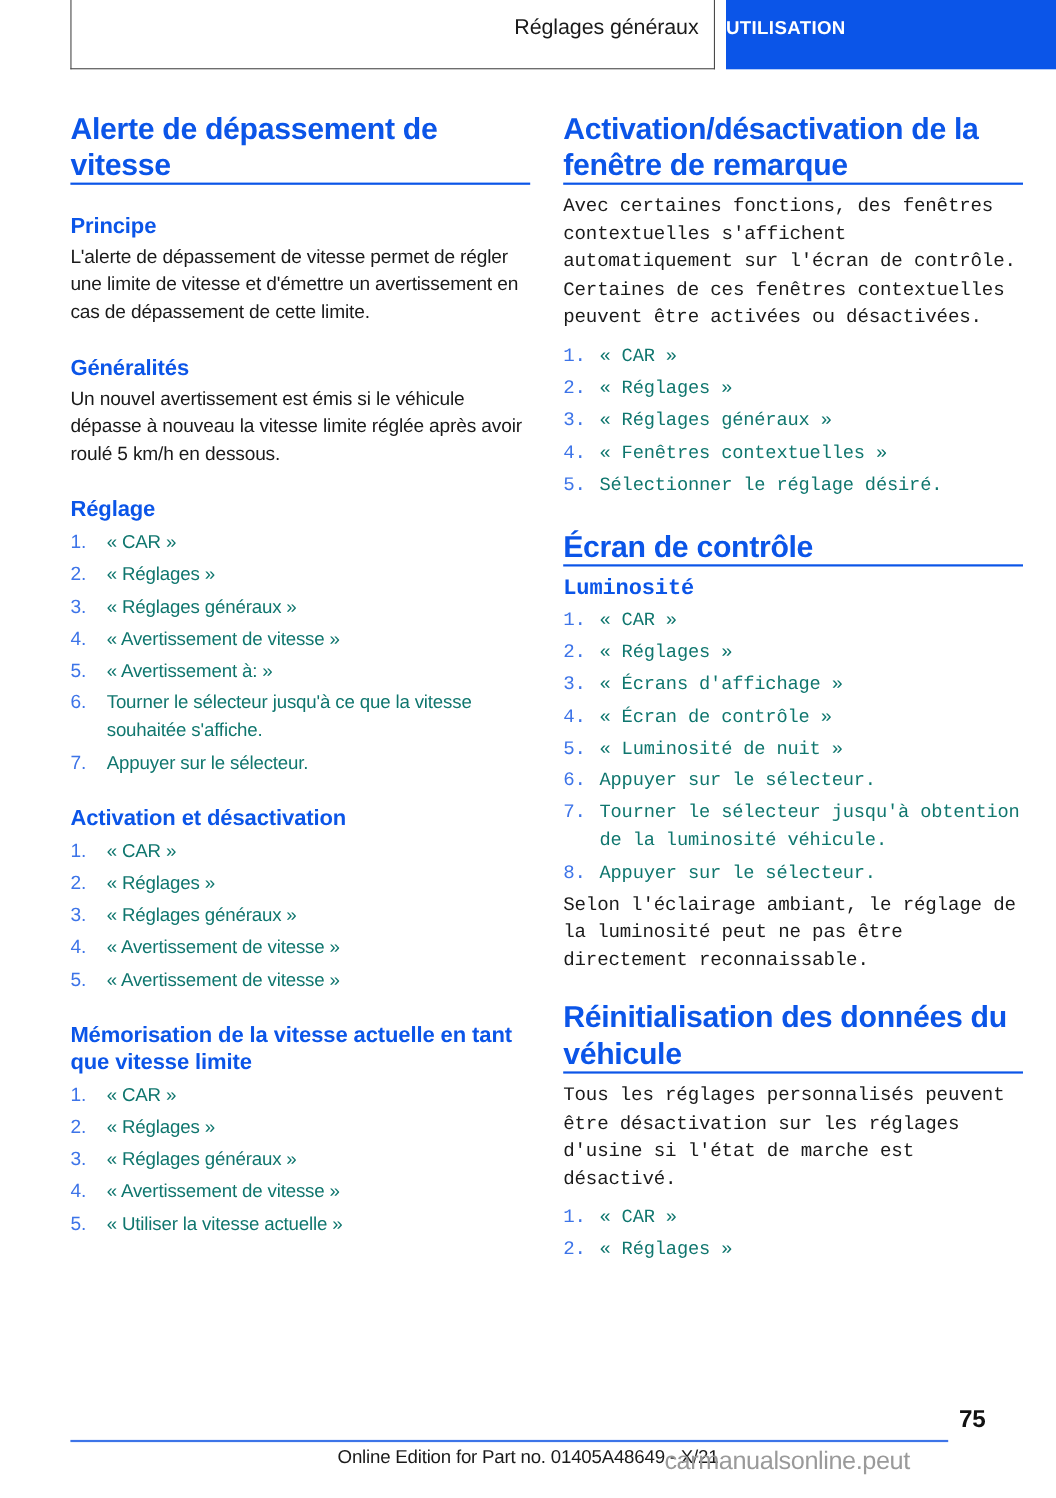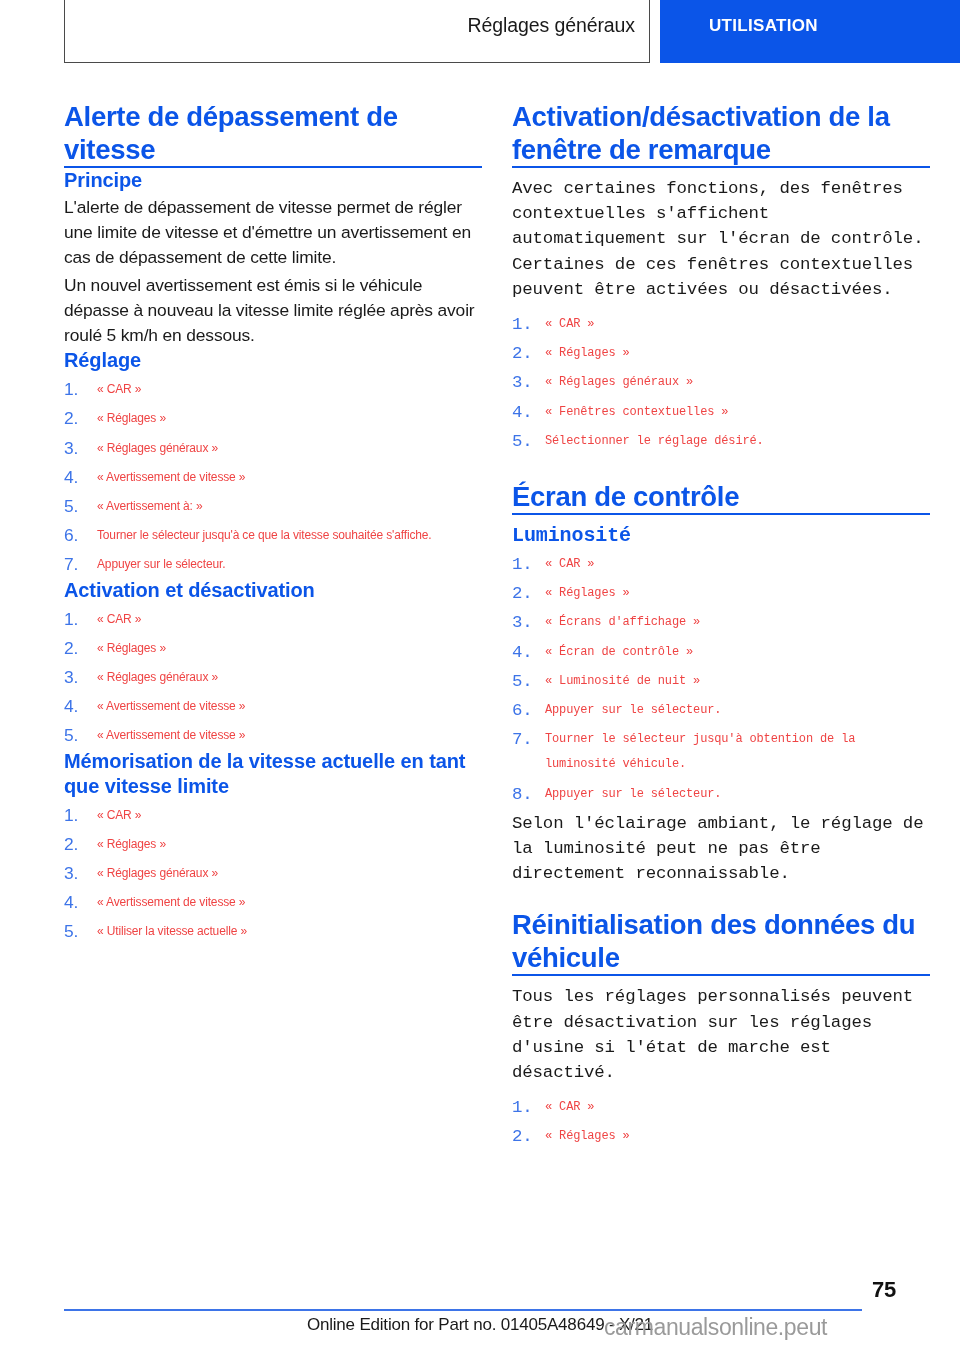--- a/index.html
+++ b/index.html
@@ -53,21 +53,20 @@
     height: 75px;
     background: #0b55e8;
     display: flex;
     align-items: center;
   }
   .header-section-label {
     font-size: 17px;
     font-weight: bold;
     color: #ffffff;
     letter-spacing: 0.3px;
-    padding-left: 49px;
     white-space: nowrap;
   }
 
   
   .content {
     position: absolute;
     left: 0;
     top: 100px;
     width: 960px;
   }
@@ -91,21 +90,21 @@
     border-bottom: 2.2px solid #0b55e8;
   }
   h2.section-title {
     margin: 0;
     font-size: 20px;
     line-height: 25px;
     font-weight: bold;
     color: #0b55e8;
     letter-spacing: -0.1px;
   }
-  .block { }
+  .block { margin-top: 26px; }
   .block-tight { margin-top: 8px; font-family: Liberation Mono, monospace; }
 
   
   p.body-text {
     margin: 2px 0 0 0;
     font-size: 17.4px;
     line-height: 25.2px;
     color: #1a1a1a;
     letter-spacing: -0.15px;
   }
@@ -114,23 +113,23 @@
   ol.steps {
     margin: 1px 0 0 0;
     padding: 0;
     list-style: none;
     counter-reset: stepnum;
   }
   ol.steps > li {
     position: relative;
     padding-left: 33px;
     margin-top: 4px;
-    font-size: 12px;
+    font-size: 17px;
     line-height: 25.2px;
-    color: #ef4444;
+    color: #0f766e;
     letter-spacing: -0.15px;
   }
   ol.steps > li::before {
     counter-increment: stepnum;
     content: counter(stepnum) ".";
     position: absolute;
     left: 0;
     top: 0;
     width: 24px;
     text-align: left;
@@ -201,20 +200,21 @@
   <div class="col col-left">
 
     <h1 class="chapter-title">Alerte de dépassement de vitesse</h1>
 
     <div class="block">
       <h2 class="section-title">Principe</h2>
       <p class="body-text">L'alerte de dépassement de vitesse permet de régler une limite de vitesse et d'émettre un avertissement en cas de dépassement de cette limite.</p>
     </div>
 
     <div class="block">
+      <h2 class="section-title">Généralités</h2>
       <p class="body-text">Un nouvel avertissement est émis si le véhicule dépasse à nouveau la vitesse limite réglée après avoir roulé 5 km/h en dessous.</p>
     </div>
 
     <div class="block">
       <h2 class="section-title">Réglage</h2>
       <ol class="steps">
         <li>« CAR »</li>
         <li>« Réglages »</li>
         <li>« Réglages généraux »</li>
         <li>« Avertissement de vitesse »</li>

